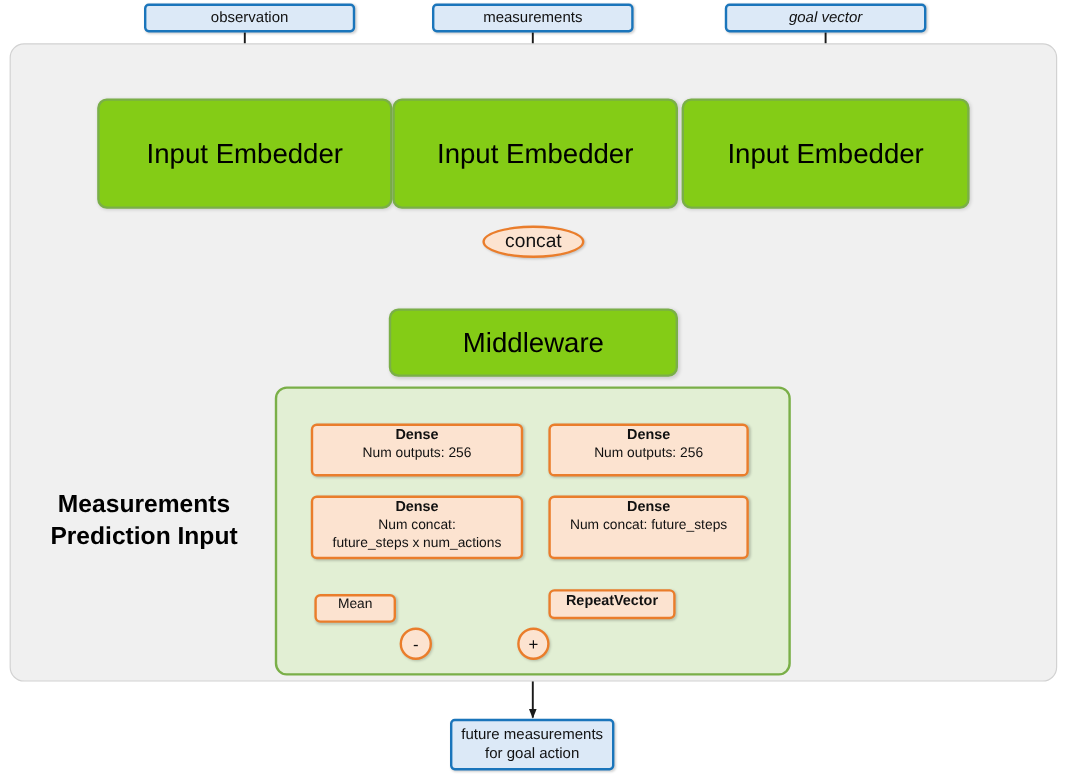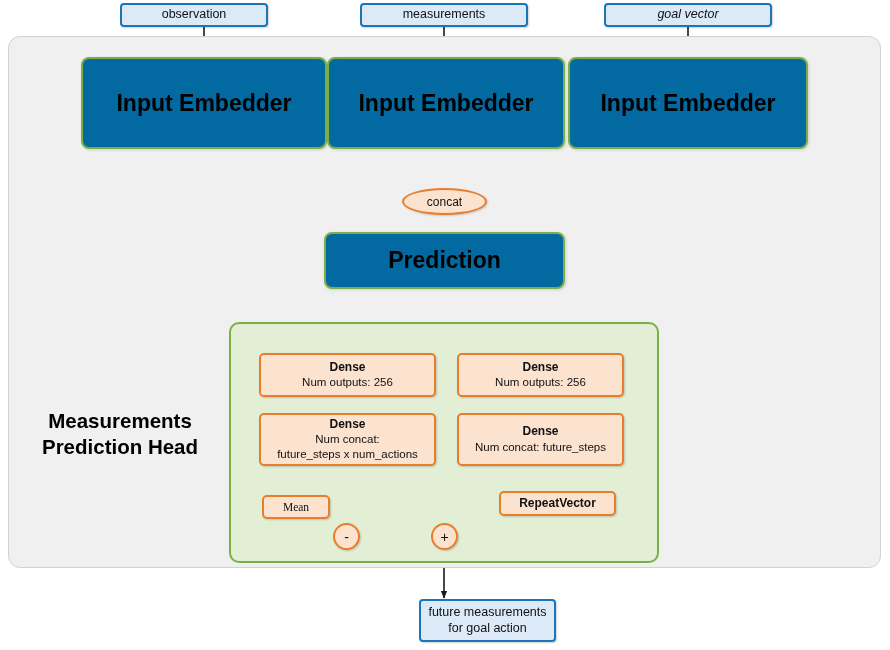--- a/index.html
+++ b/index.html
@@ -41,55 +41,55 @@
     display: flex;
     align-items: center;
     justify-content: center;
     text-align: center;
     color: #111111;
     font-size: 12.5px;
     line-height: 1.25;
     box-shadow: 1px 1px 2px rgba(0,0,0,0.18);
   }
   .green-box {
-    background: #0369a1;
+    background: #84cc16;
     border: 2px solid #7aaf48;
     border-radius: 8px;
     display: flex;
     align-items: center;
     justify-content: center;
     color: #000000;
     font-size: 23px;
-    font-weight: bold;
+    font-weight: normal;
     box-shadow: 1px 1px 3px rgba(0,0,0,0.14);
+    margin-top: 25px;
   }
   .orange-box {
     background: #fce3d0;
     border: 2px solid #ea7d2b;
     border-radius: 5px;
     display: flex;
     flex-direction: column;
     align-items: center;
-    justify-content: center;
     text-align: center;
     color: #111111;
     font-size: 11.5px;
     line-height: 1.3;
     box-shadow: 1px 1px 2px rgba(0,0,0,0.18);
   }
   .orange-box .ttl { font-weight: bold; font-size: 12px; }
   .ellipse {
     background: #fce3d0;
     border: 2.5px solid #ea7d2b;
     border-radius: 50%;
     display: flex;
     align-items: center;
     justify-content: center;
     color: #111111;
-    font-size: 12px;
+    font-size: 16px;
     box-shadow: 1px 1px 2px rgba(0,0,0,0.18);
   }
   .op-circle {
     background: #fce3d0;
     border: 2.5px solid #ea7d2b;
     border-radius: 50%;
     display: flex;
     align-items: center;
     justify-content: center;
     color: #111111;
@@ -154,24 +154,24 @@
       <path d="M444,550 L444,598" marker-end="url(#arrow)"></path>
     </g>
   </svg>
 
   <div class="abs outer-container"></div>
 
   <div class="abs head-container"></div>
 
   <div class="abs head-label">
     <div>Measurements</div>
-    <div>Prediction Head</div>
-  </div>
-
-  <div class="abs io-box" style="left:120px; top:3px; width:148px; height:24px;">
+    <div>Prediction Input</div>
+  </div>
+
+  <div class="abs io-box" style="left:120px; top:3px; width:176px; height:24px;">
     <span>observation</span>
   </div>
   <div class="abs io-box" style="left:360px; top:3px; width:168px; height:24px;">
     <span>measurements</span>
   </div>
   <div class="abs io-box" style="left:604px; top:3px; width:168px; height:24px;font-style:italic;">
     <span>goal vector</span>
   </div>
 
   <div class="abs green-box" style="left:81px; top:57px; width:246px; height:92px;">
@@ -182,52 +182,52 @@
   </div>
   <div class="abs green-box" style="left:568px; top:57px; width:240px; height:92px;">
     <span>Input Embedder</span>
   </div>
 
   <div class="abs ellipse" style="left:402px; top:188px; width:85px; height:27px;">
     <span>concat</span>
   </div>
 
   <div class="abs green-box" style="left:324px; top:232px; width:241px; height:57px;">
-    <span>Prediction</span>
+    <span>Middleware</span>
   </div>
 
   <div class="abs orange-box" style="left:259px; top:353px; width:177px; height:44px;">
     <span class="ttl">Dense</span>
     <span>Num outputs: 256</span>
   </div>
   <div class="abs orange-box" style="left:259px; top:413px; width:177px; height:53px;">
     <span class="ttl">Dense</span>
     <span>Num concat:</span>
     <span>future_steps x num_actions</span>
   </div>
-  <div class="abs orange-box" style="left:262px; top:495px; width:68px; height:24px;font-family:Liberation Serif, serif;">
+  <div class="abs orange-box" style="left:262px; top:495px; width:68px; height:24px;">
     <span>Mean</span>
   </div>
   <div class="abs op-circle" style="left:333px; top:523px; width:27px; height:27px;">
     <span>-</span>
   </div>
 
   <div class="abs orange-box" style="left:457px; top:353px; width:167px; height:44px;">
     <span class="ttl">Dense</span>
     <span>Num outputs: 256</span>
   </div>
   <div class="abs orange-box" style="left:457px; top:413px; width:167px; height:53px;">
     <span class="ttl">Dense</span>
     <span>Num concat: future_steps</span>
   </div>
-  <div class="abs orange-box" style="left:499px; top:491px; width:117px; height:25px;">
+  <div class="abs orange-box" style="left:457px; top:491px; width:106px; height:25px;">
     <span class="ttl">RepeatVector</span>
   </div>
   <div class="abs op-circle" style="left:431px; top:523px; width:27px; height:27px;">
     <span>+</span>
   </div>
 
-  <div class="abs io-box" style="left:375px; top:599px; width:137px; height:43px; flex-direction:column;margin-left:44px;">
+  <div class="abs io-box" style="left:375px; top:599px; width:137px; height:43px; flex-direction:column;">
     <span>future measurements</span>
     <span>for goal action</span>
   </div>
 
 </div>
 
 </body></html>

